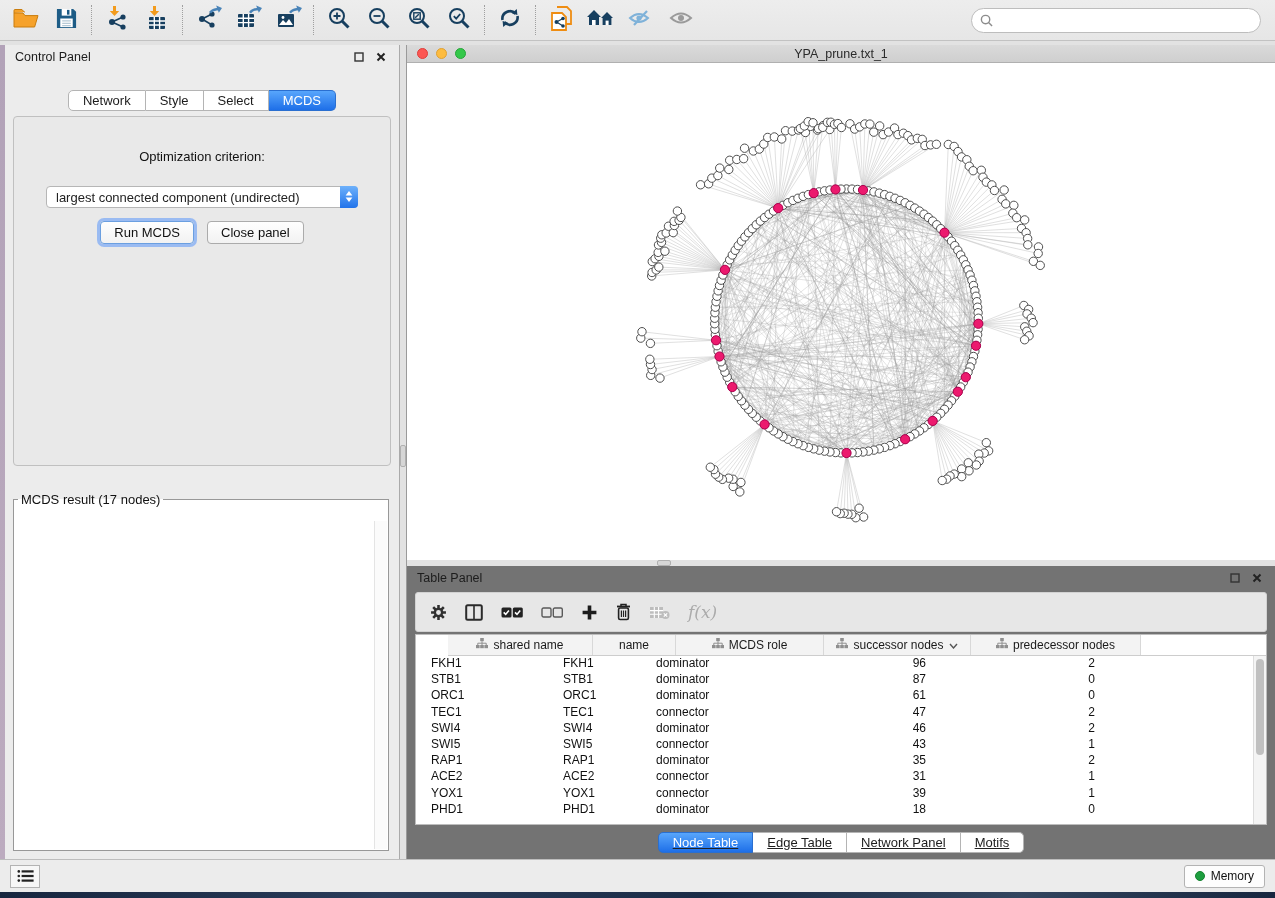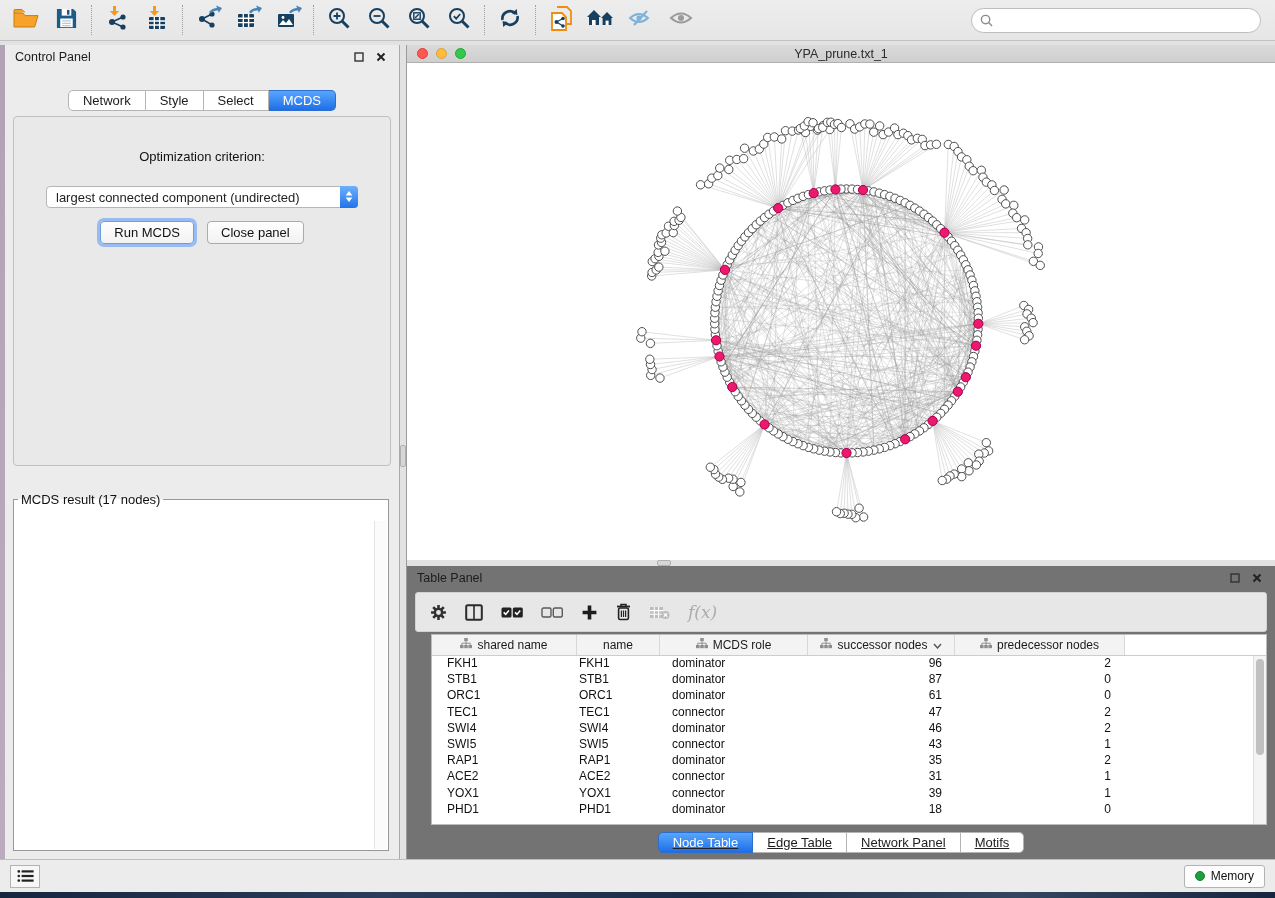--- a/index.html
+++ b/index.html
@@ -76,21 +76,21 @@
   .hdivider .handle-h { position:absolute; left:250px; top:0; width:14px; height:6px; background:#d6d6d6;
     border:1px solid #b0b0b0; border-radius:2px; }
 
   
   .table-panel { flex:1; background:#737373; display:flex; flex-direction:column; }
   .table-toolbar { margin:2px 8px 0 8px; height:40px; background:#e7e7e7; border:1px solid #d2d2d2; border-radius:3px;
     display:flex; align-items:center; gap:18px; padding:0 14px; }
   .tt-icon { display:flex; align-items:center; justify-content:center; height:26px; }
   .fx-label { font-family:"DejaVu Serif", serif; font-style:italic; font-size:17px; color:#ababab; }
 
-  .table-wrap { margin:2px 8px 0 24px; flex:1; background:#fff; border:1px solid #bdbdbd; position:relative; overflow:hidden; }
+  .table-wrap { margin:2px 8px 0 8px; flex:1; background:#fff; border:1px solid #bdbdbd; position:relative; overflow:hidden;padding-left:32px; }
   .thead { display:flex; height:21px; border-bottom:1px solid #cdcdcd; background:#f3f3f3; }
   .thcell { display:flex; align-items:center; justify-content:center; gap:5px; font-size:12px; color:#1a1a1a;
     border-right:1px solid #d8d8d8; }
   .thfill { flex:1; background:#fff; }
   .tbody { position:absolute; top:21px; left:0; right:13px; bottom:0; overflow:hidden; }
   .trow { display:flex; height:16.2px; align-items:flex-start; }
   .tcell { font-size:12px; color:#111; white-space:nowrap; overflow:hidden; }
   .c0 { width:145px; } .c1 { width:83px; } .c2 { width:148px; } .c3 { width:147px; } .c4 { width:170px; }
   .trow .c0 { padding-left:15px; } .trow .c1 { padding-left:2px; } .trow .c2 { padding-left:12px; }
   .trow .c3 { text-align:right; padding-right:13px; } .trow .c4 { text-align:right; padding-right:14px; }

